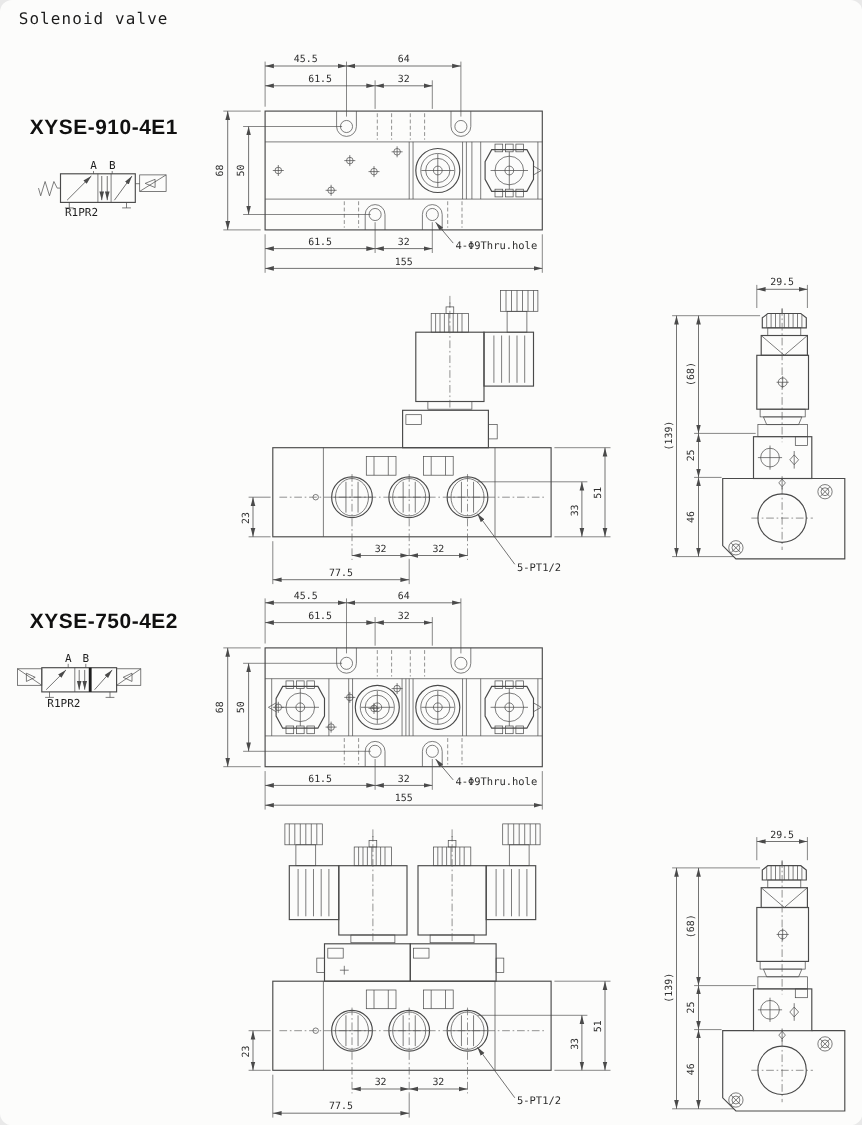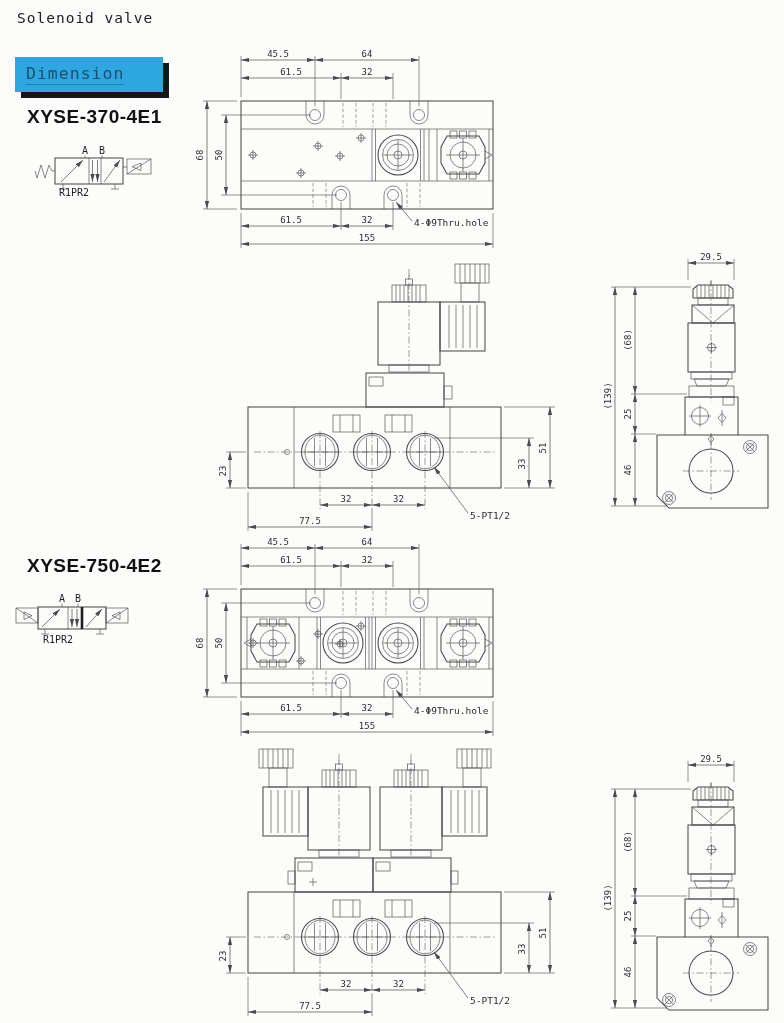--- a/index.html
+++ b/index.html
@@ -1,17 +1,17 @@
 <!DOCTYPE html>
 <html><head>
 <meta charset="utf-8">
 <style>
   html,body{margin:0;padding:0;background:#e9e9e9;}
   .page{position:relative;width:784px;height:1023px;background:#fcfcfb;overflow:hidden;
-        font-family:"DejaVu Sans Mono",monospace;}
+        font-family:"DejaVu Sans Mono",monospace;border-radius:11px;}
   .abs{position:absolute;}
   .title{left:17px;top:10px;font-size:14.5px;color:#1c1c1c;letter-spacing:1px;}
   .badge{left:15px;top:57px;width:148px;height:35px;background:#2ea7e0;
          box-shadow:6px 6px 0 #161616;display:flex;align-items:center;}
   .badge span{margin-left:11px;font-size:16.5px;color:#1d4e6e;letter-spacing:1px;
               border-bottom:1px solid rgba(29,78,110,.45);padding-bottom:1px;}
   .model{font-family:"Liberation Sans",sans-serif;font-weight:bold;font-size:19px;
          color:#101010;letter-spacing:.5px;}
   .m1{left:27px;top:106px;} .m2{left:27px;top:555px;}
   svg{overflow:visible;}
@@ -227,24 +227,21 @@
           <path class="dim" d="M45,184 V256"></path>
           <text class="d" transform="translate(41,90) rotate(-90)">(68)</text>
           <text class="d" transform="translate(41,164) rotate(-90)">25</text>
           <text class="d" transform="translate(41,220) rotate(-90)">46</text>
         </g>
       </g>
     </defs>
   </svg>
 
   <div class="abs title">Solenoid valve</div>
-  <div class="abs badge">
-    <span>Dimension</span>
-  </div>
-  <div class="abs model m1">XYSE-370-4E1</div>
+  <div class="abs model m1">XYSE-910-4E1</div>
   <div class="abs model m2">XYSE-750-4E2</div>
 
   <svg class="abs" style="left:25px;top:141px" width="135" height="78">
     <text class="s" x="60" y="13">A</text>
     <text class="s" x="77" y="13">B</text>
     <path class="t" d="M60,14.5 V17 M77,14.5 V17"></path>
     <rect class="o" x="30" y="17" width="68" height="26"></rect>
     <path class="t" d="M64,17 V43 M76,17 V43"></path>
     <path class="ldr" d="M36,41 L58,19"></path>
     <path class="ldr" d="M67.5,19 V41"></path>

